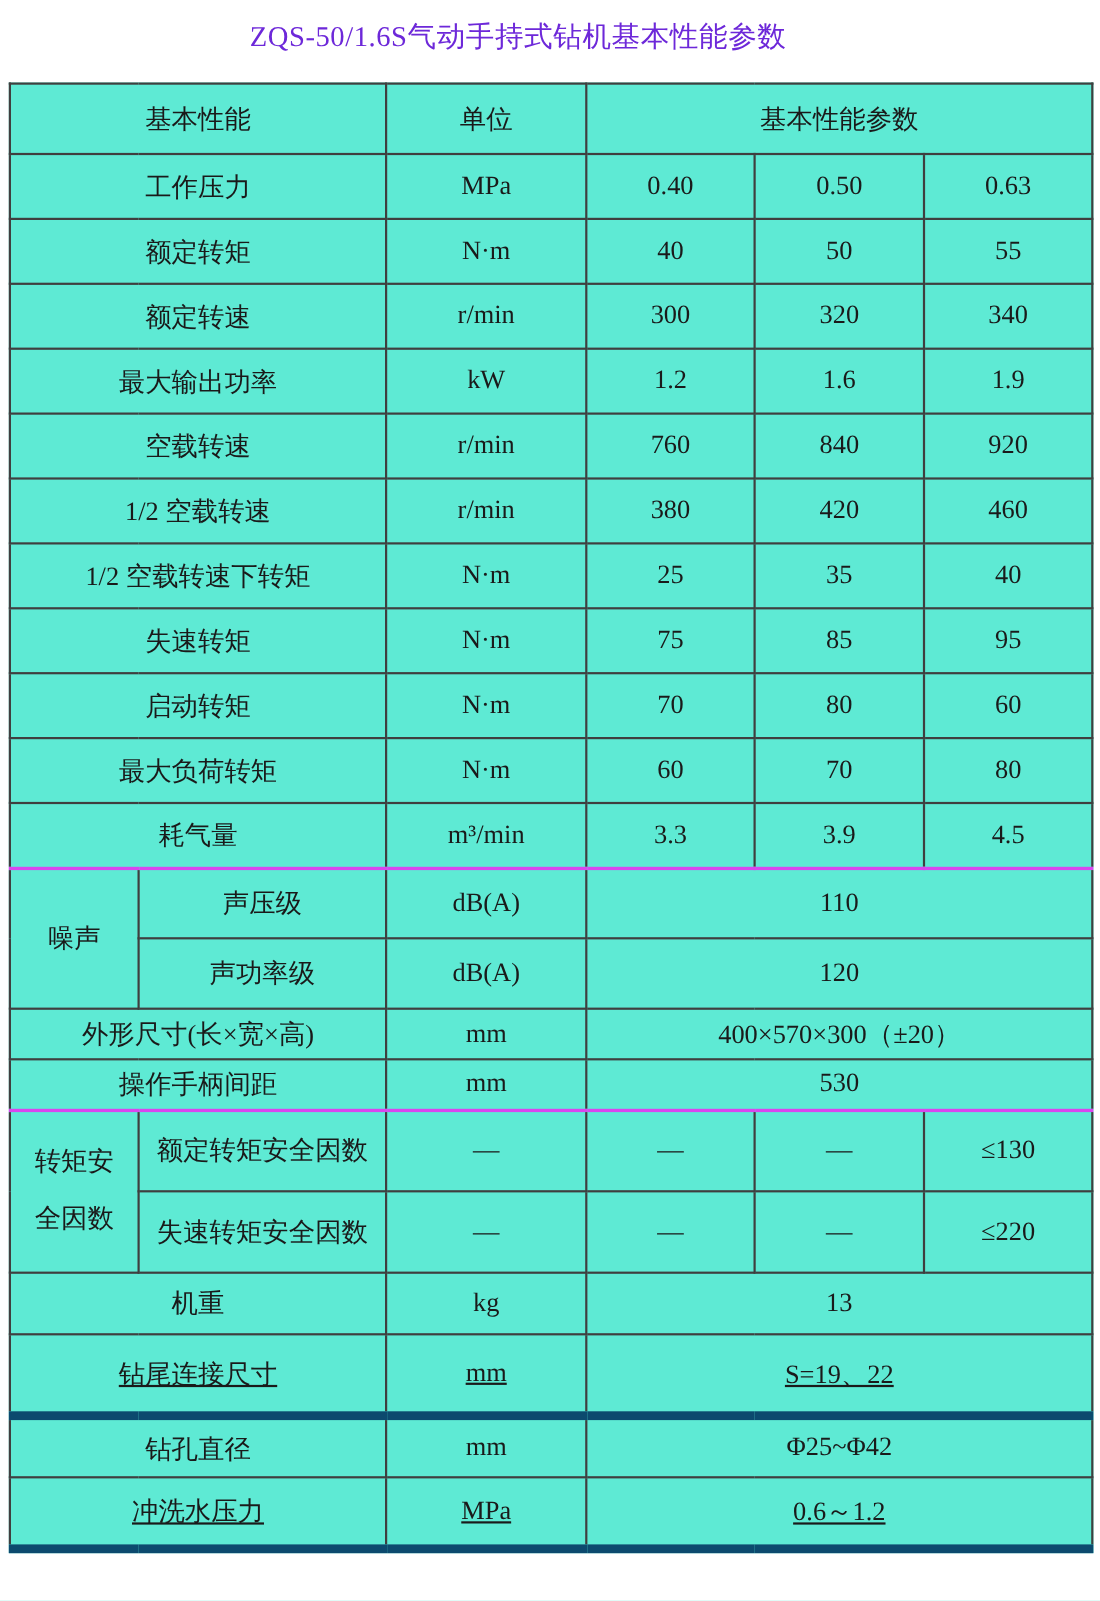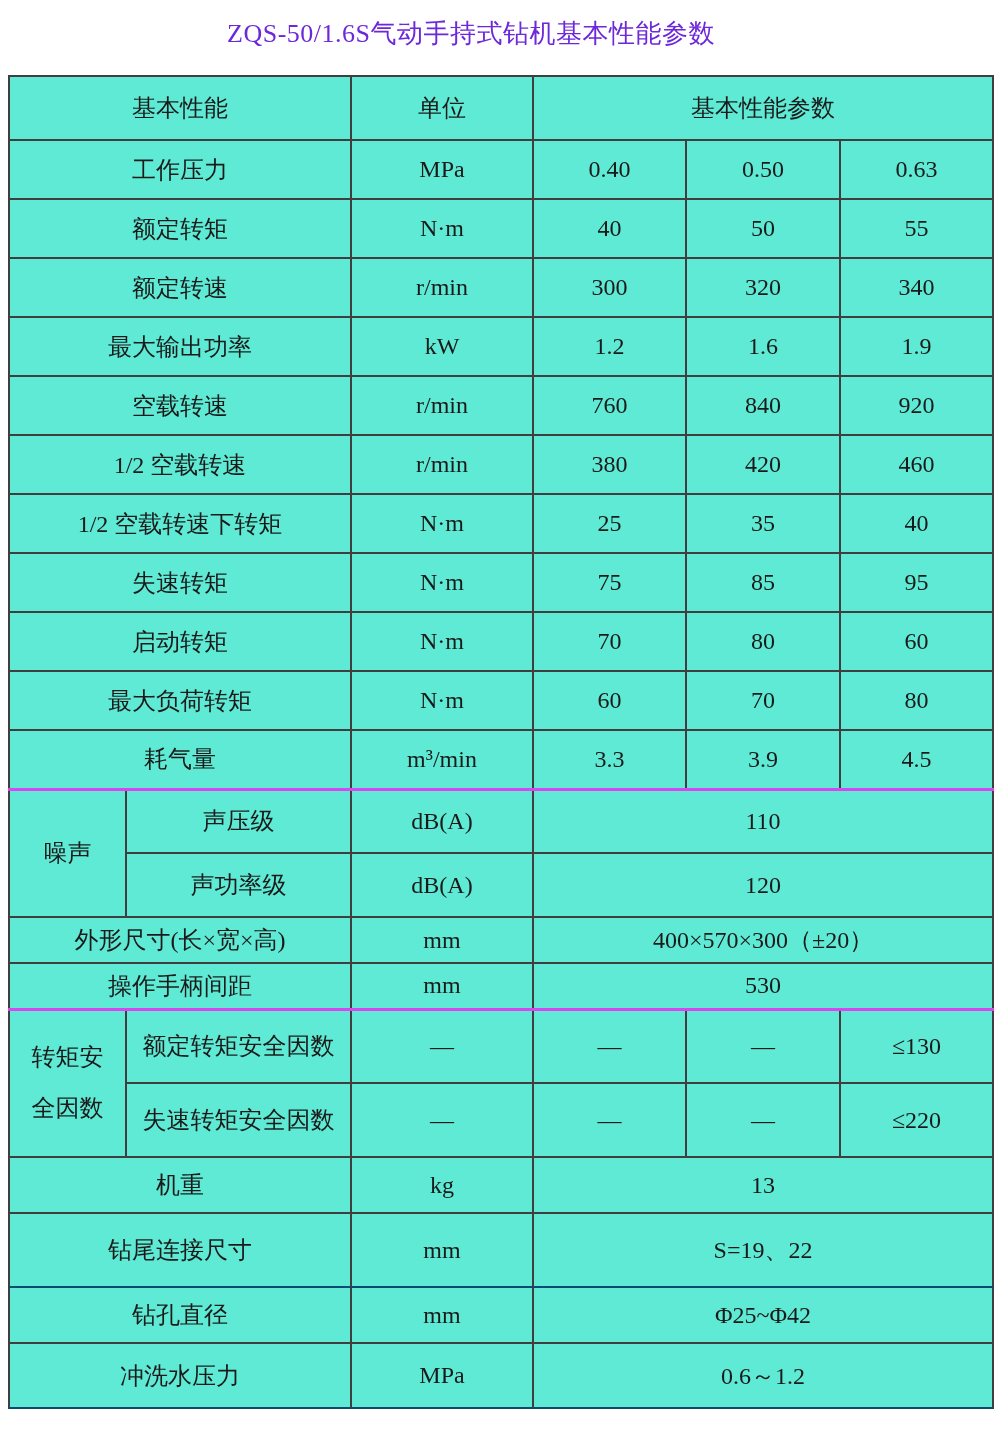--- a/index.html
+++ b/index.html
@@ -54,21 +54,21 @@
   td.unit { font-size: 25px; }
   td.sub-left {
     text-align: left;
     padding-left: 22px;
   }
   td.group-label {
     white-space: pre-line;
     line-height: 2.15;
   }
   tr.thick-top td { border-top: 3px solid #d946ef; }
-  tr.thick-bottom td { border-bottom: 2px solid #0c4a6e; }
+  tr.thick-bottom td { border-bottom: 8px solid #0c4a6e; text-decoration: underline; }
   td.raised {
     vertical-align: top;
     padding-top: 13px;
   }
 </style>
 </head>
 <body>
 
 <div class="page">
 

